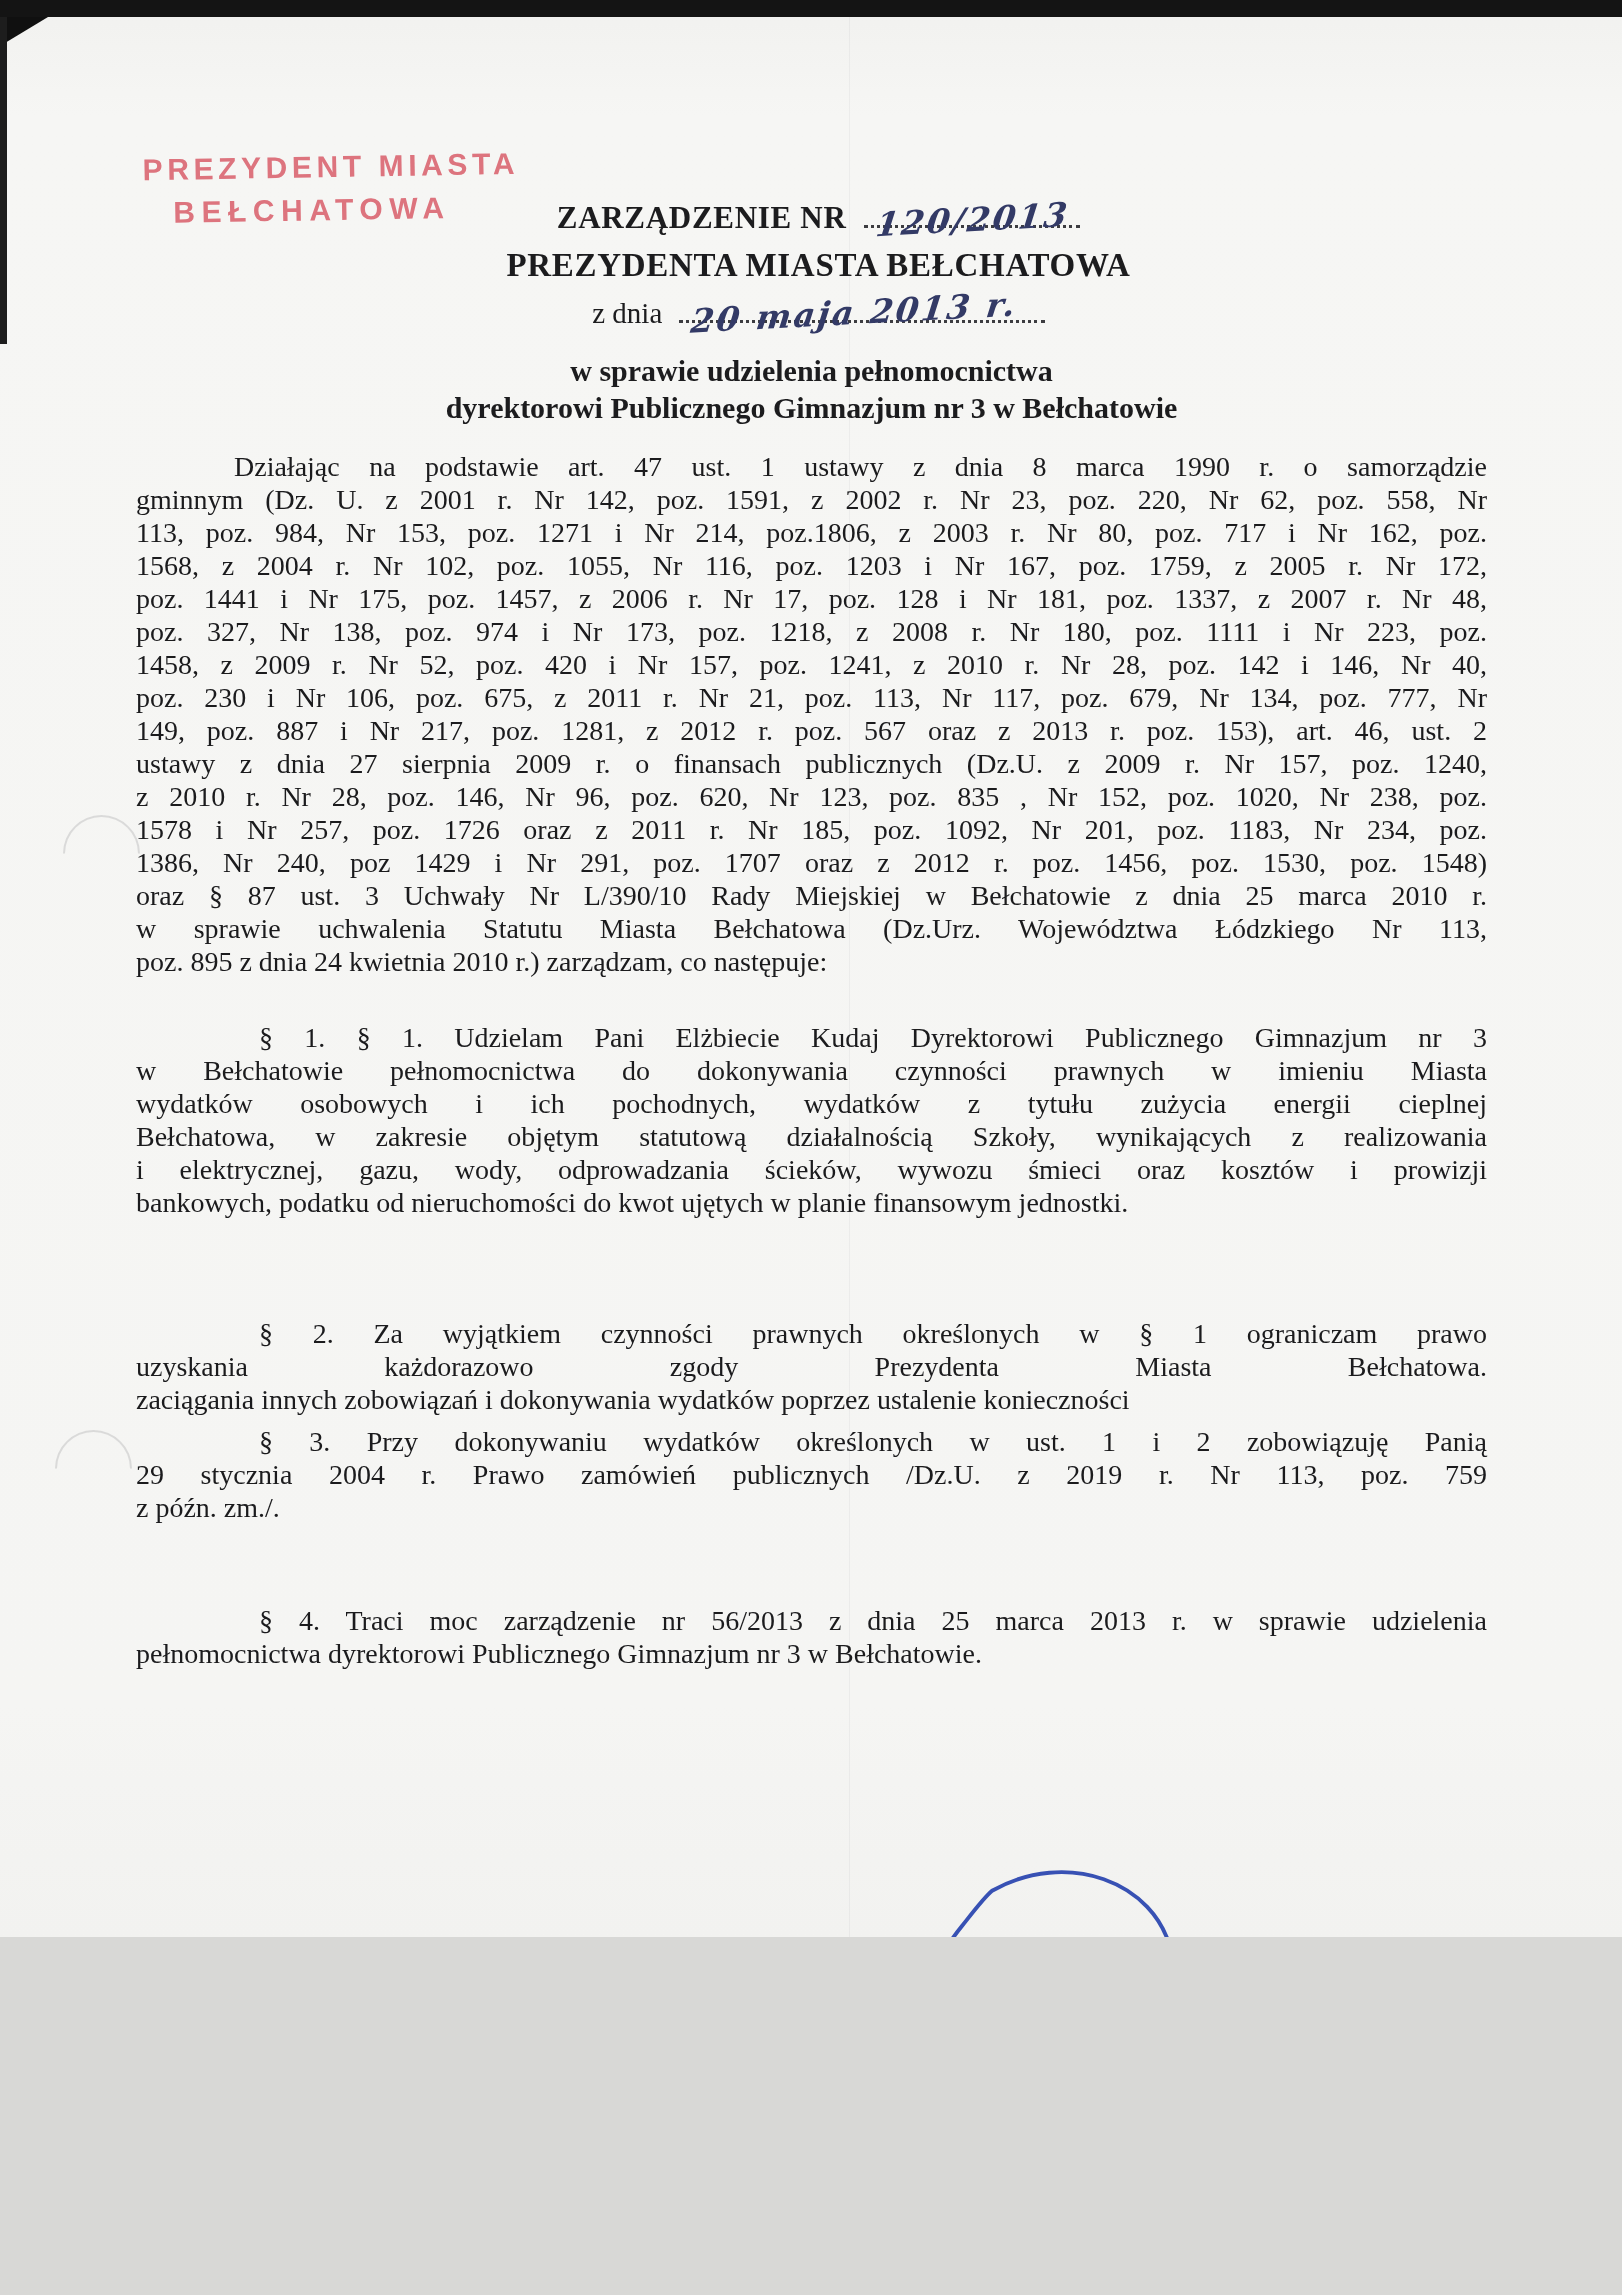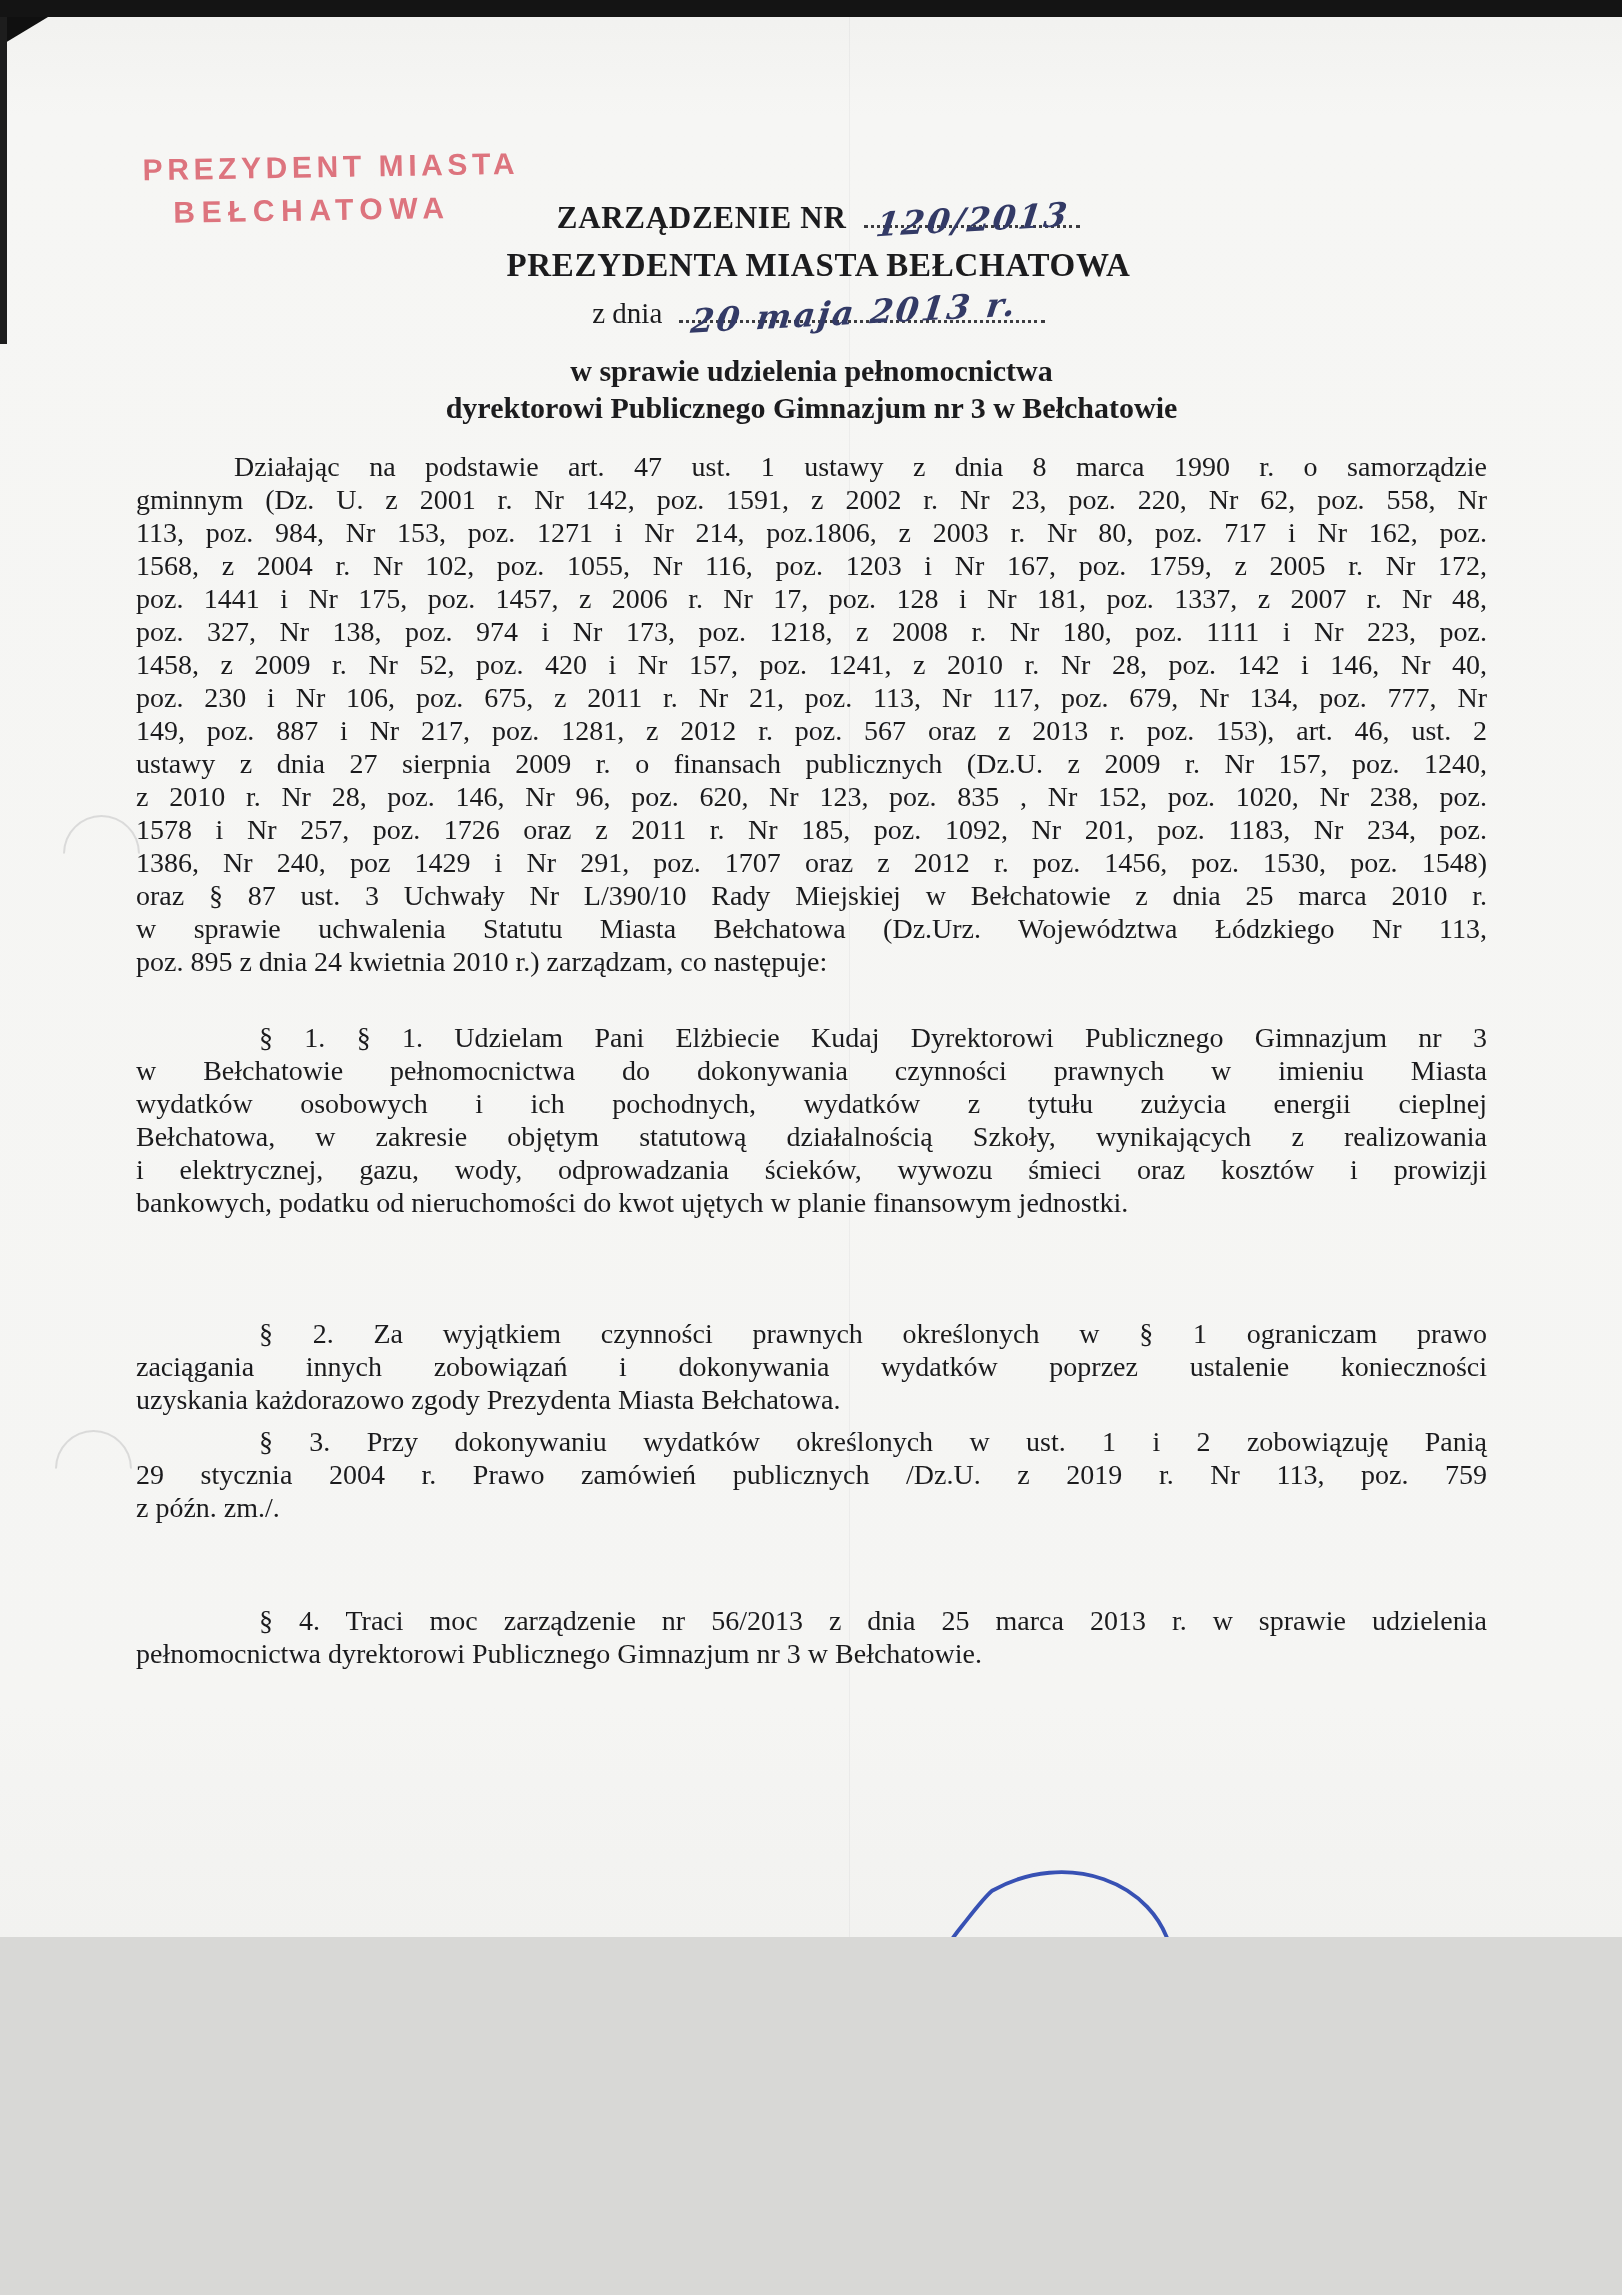--- a/index.html
+++ b/index.html
@@ -126,22 +126,22 @@
       <div class="line">§ 1. § 1. Udzielam Pani Elżbiecie Kudaj Dyrektorowi Publicznego Gimnazjum nr 3</div>
       <div class="line">w Bełchatowie pełnomocnictwa do dokonywania czynności prawnych w imieniu Miasta</div>
       <div class="line">wydatków osobowych i ich pochodnych, wydatków z tytułu zużycia energii cieplnej</div>
       <div class="line">Bełchatowa, w zakresie objętym statutową działalnością Szkoły, wynikających z realizowania</div>
       <div class="line">i elektrycznej, gazu, wody, odprowadzania ścieków, wywozu śmieci oraz kosztów i prowizji</div>
       <div class="line">bankowych, podatku od nieruchomości do kwot ujętych w planie finansowym jednostki.</div>
     </div>
 
   <div class="para sec sec2">
       <div class="line">§ 2. Za wyjątkiem czynności prawnych określonych w § 1 ograniczam prawo</div>
+      <div class="line">uzyskania każdorazowo zgody Prezydenta Miasta Bełchatowa.</div>
       <div class="line">zaciągania innych zobowiązań i dokonywania wydatków poprzez ustalenie konieczności</div>
-      <div class="line">uzyskania każdorazowo zgody Prezydenta Miasta Bełchatowa.</div>
     </div>
 
   <div class="para sec sec3">
       <div class="line">§ 3. Przy dokonywaniu wydatków określonych w ust. 1 i 2 zobowiązuję Panią</div>
       <div class="line">29 stycznia 2004 r. Prawo zamówień publicznych /Dz.U. z 2019 r. Nr 113, poz. 759</div>
       <div class="line">z późn. zm./.</div>
     </div>
 
   <div class="para sec sec4">
       <div class="line">§ 4. Traci moc zarządzenie nr 56/2013 z dnia 25 marca 2013 r. w sprawie udzielenia</div>

